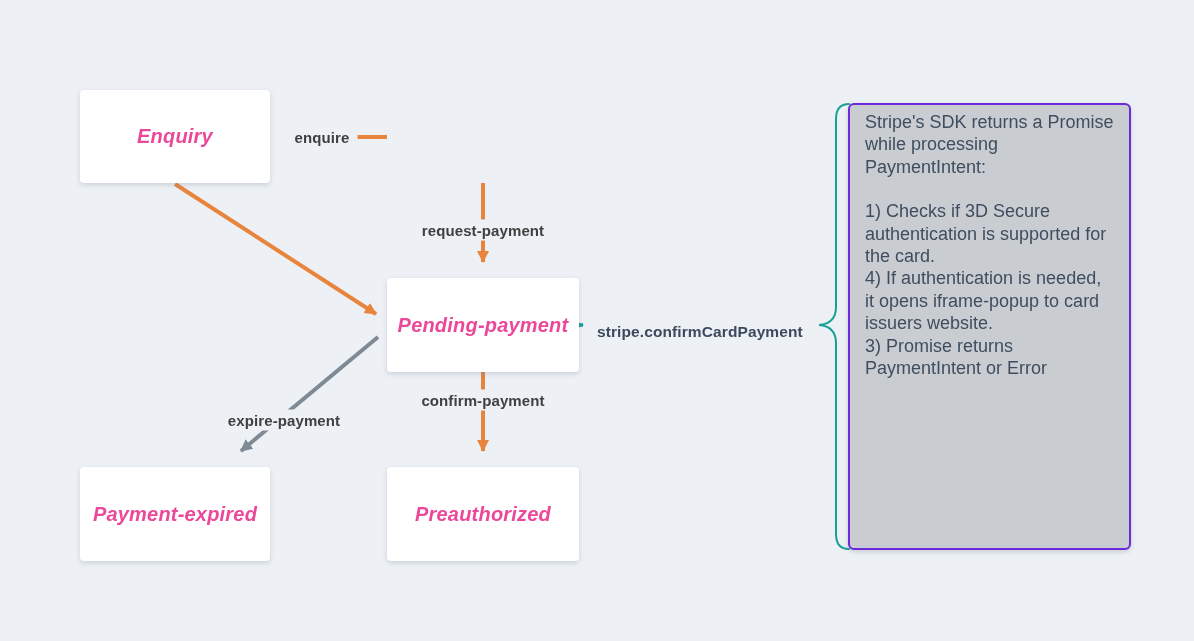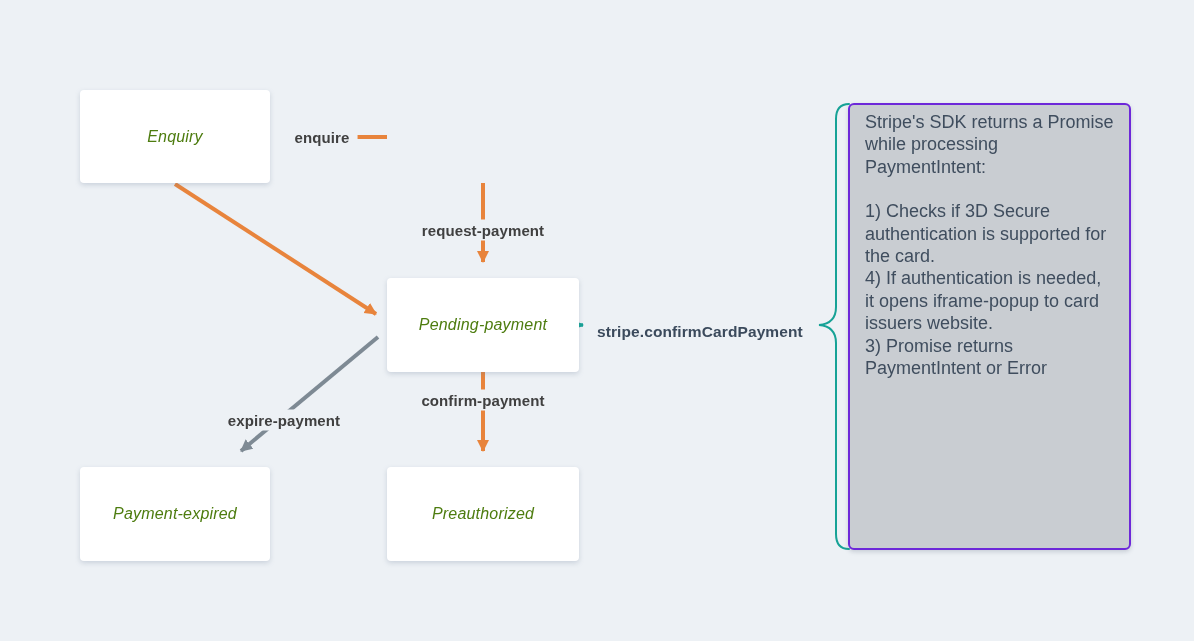--- a/index.html
+++ b/index.html
@@ -18,23 +18,23 @@
   }
   .state-box{
     position:absolute;
     background:#ffffff;
     border-radius:4px;
     box-shadow:0 2px 5px rgba(110,130,155,0.28);
     display:flex;align-items:center;justify-content:center;
   }
   .state-label{
     font-style:italic;
-    font-size:16px;
-    font-weight:400;
-    color:#4d7c0f;
+    font-size:20px;
+    font-weight:700;
+    color:#ec4899;
     letter-spacing:0.2px;
   }
   .transition-label{
     position:absolute;
     transform:translate(-50%,-50%);
     background:#edf1f5;
     padding:2px 8px;
     font-size:15px;
     font-weight:700;
     color:#404040;

